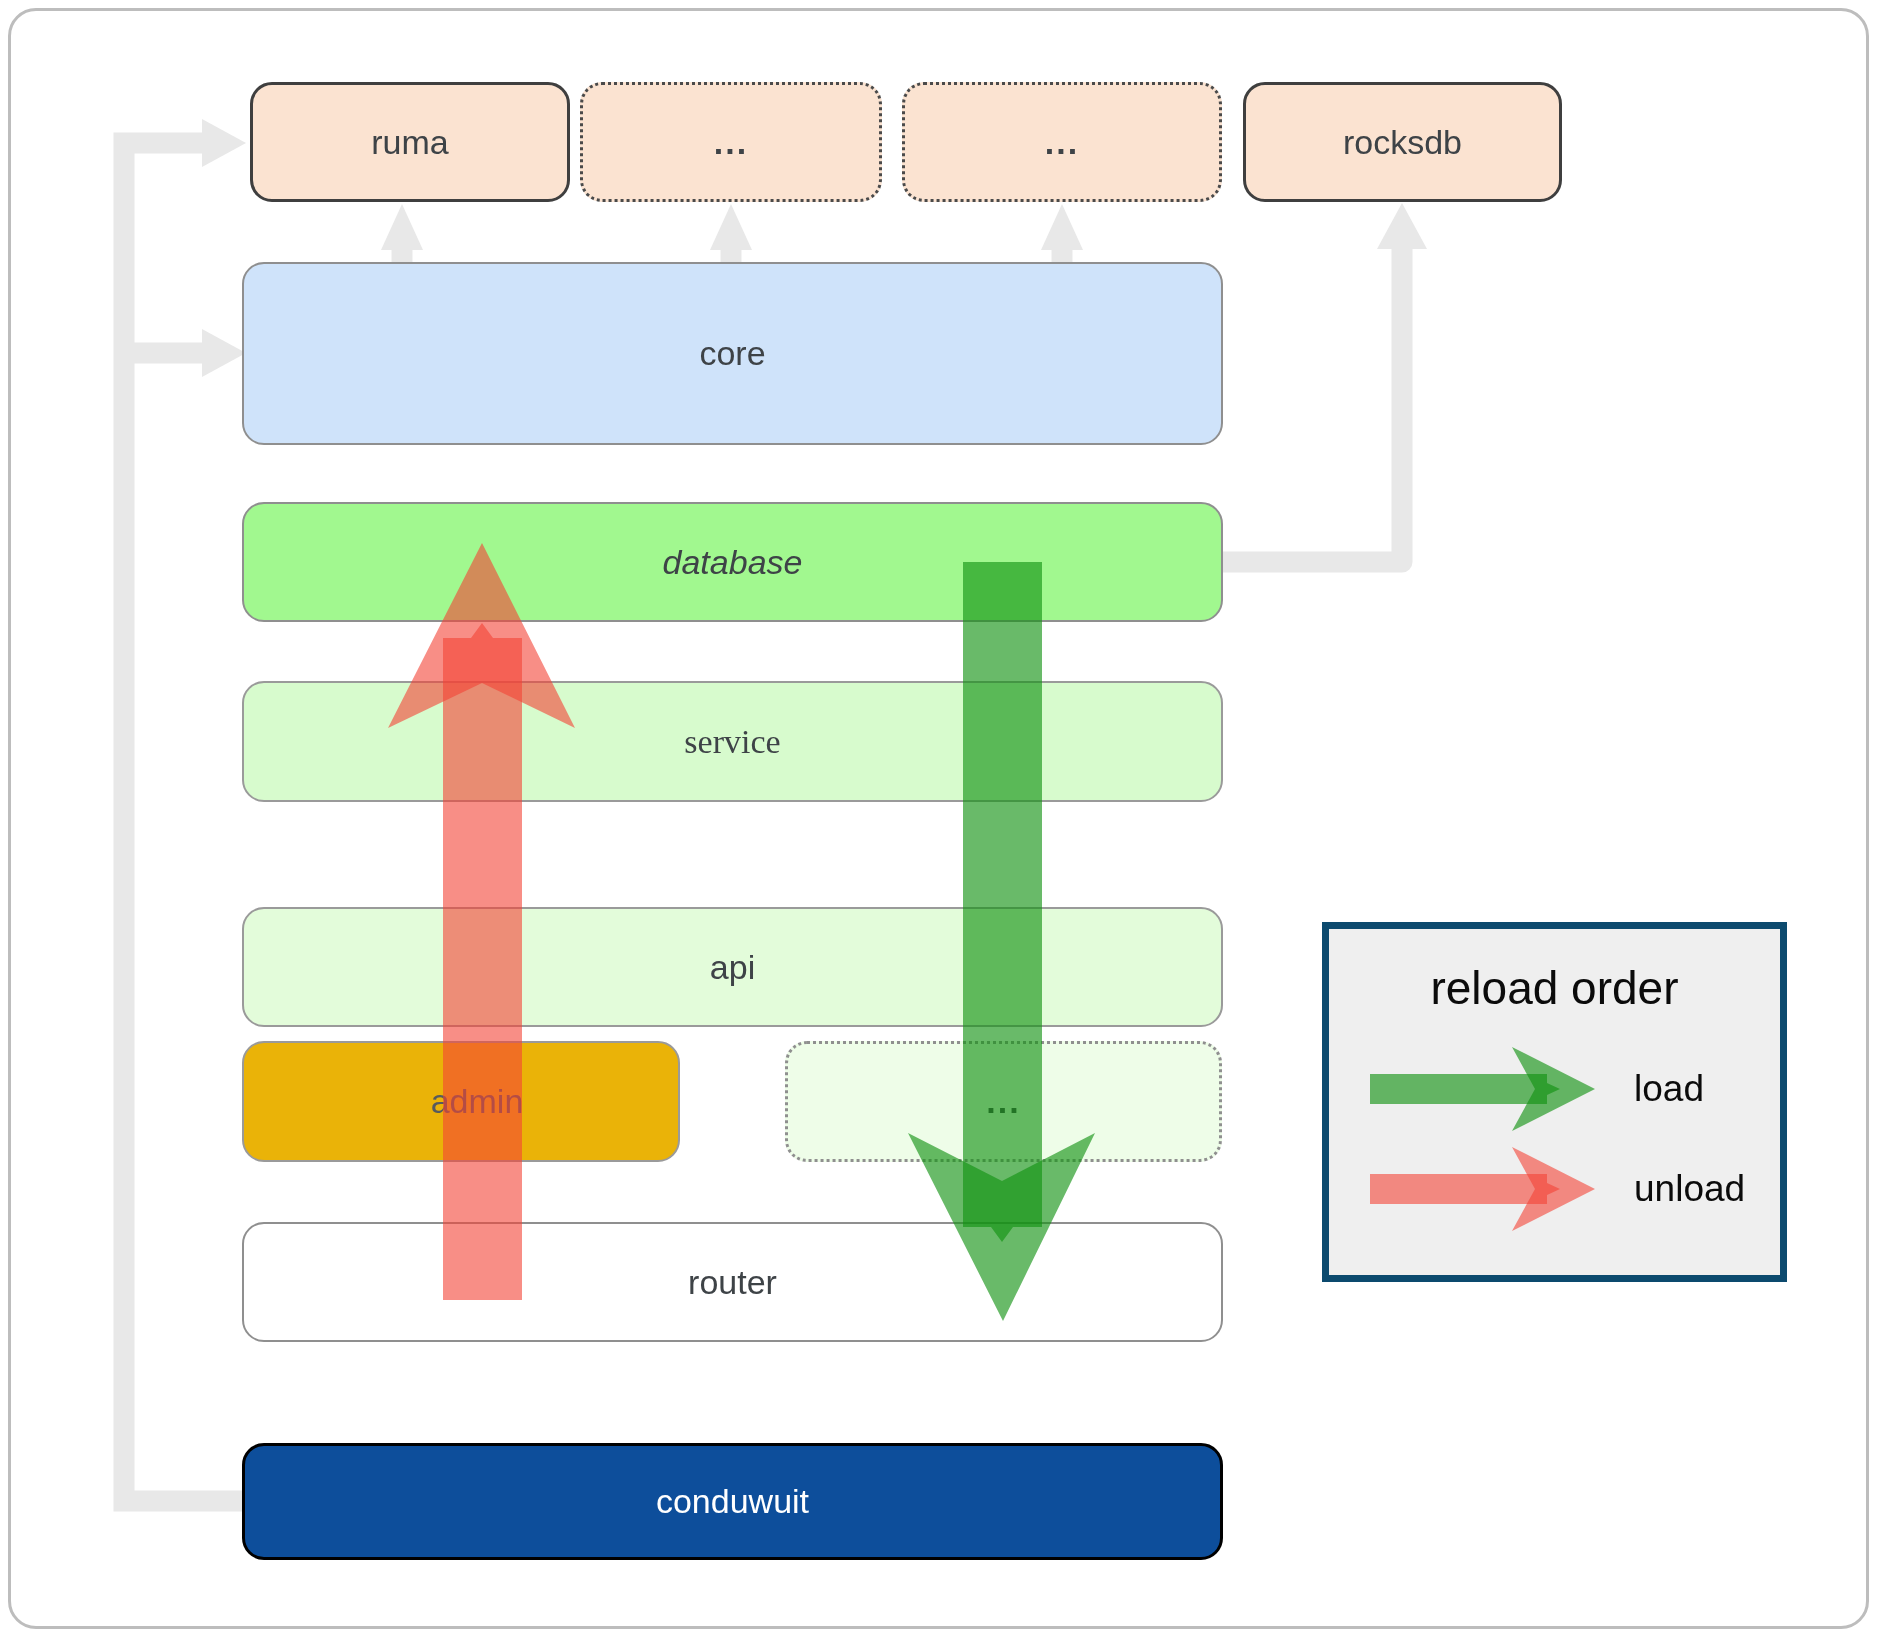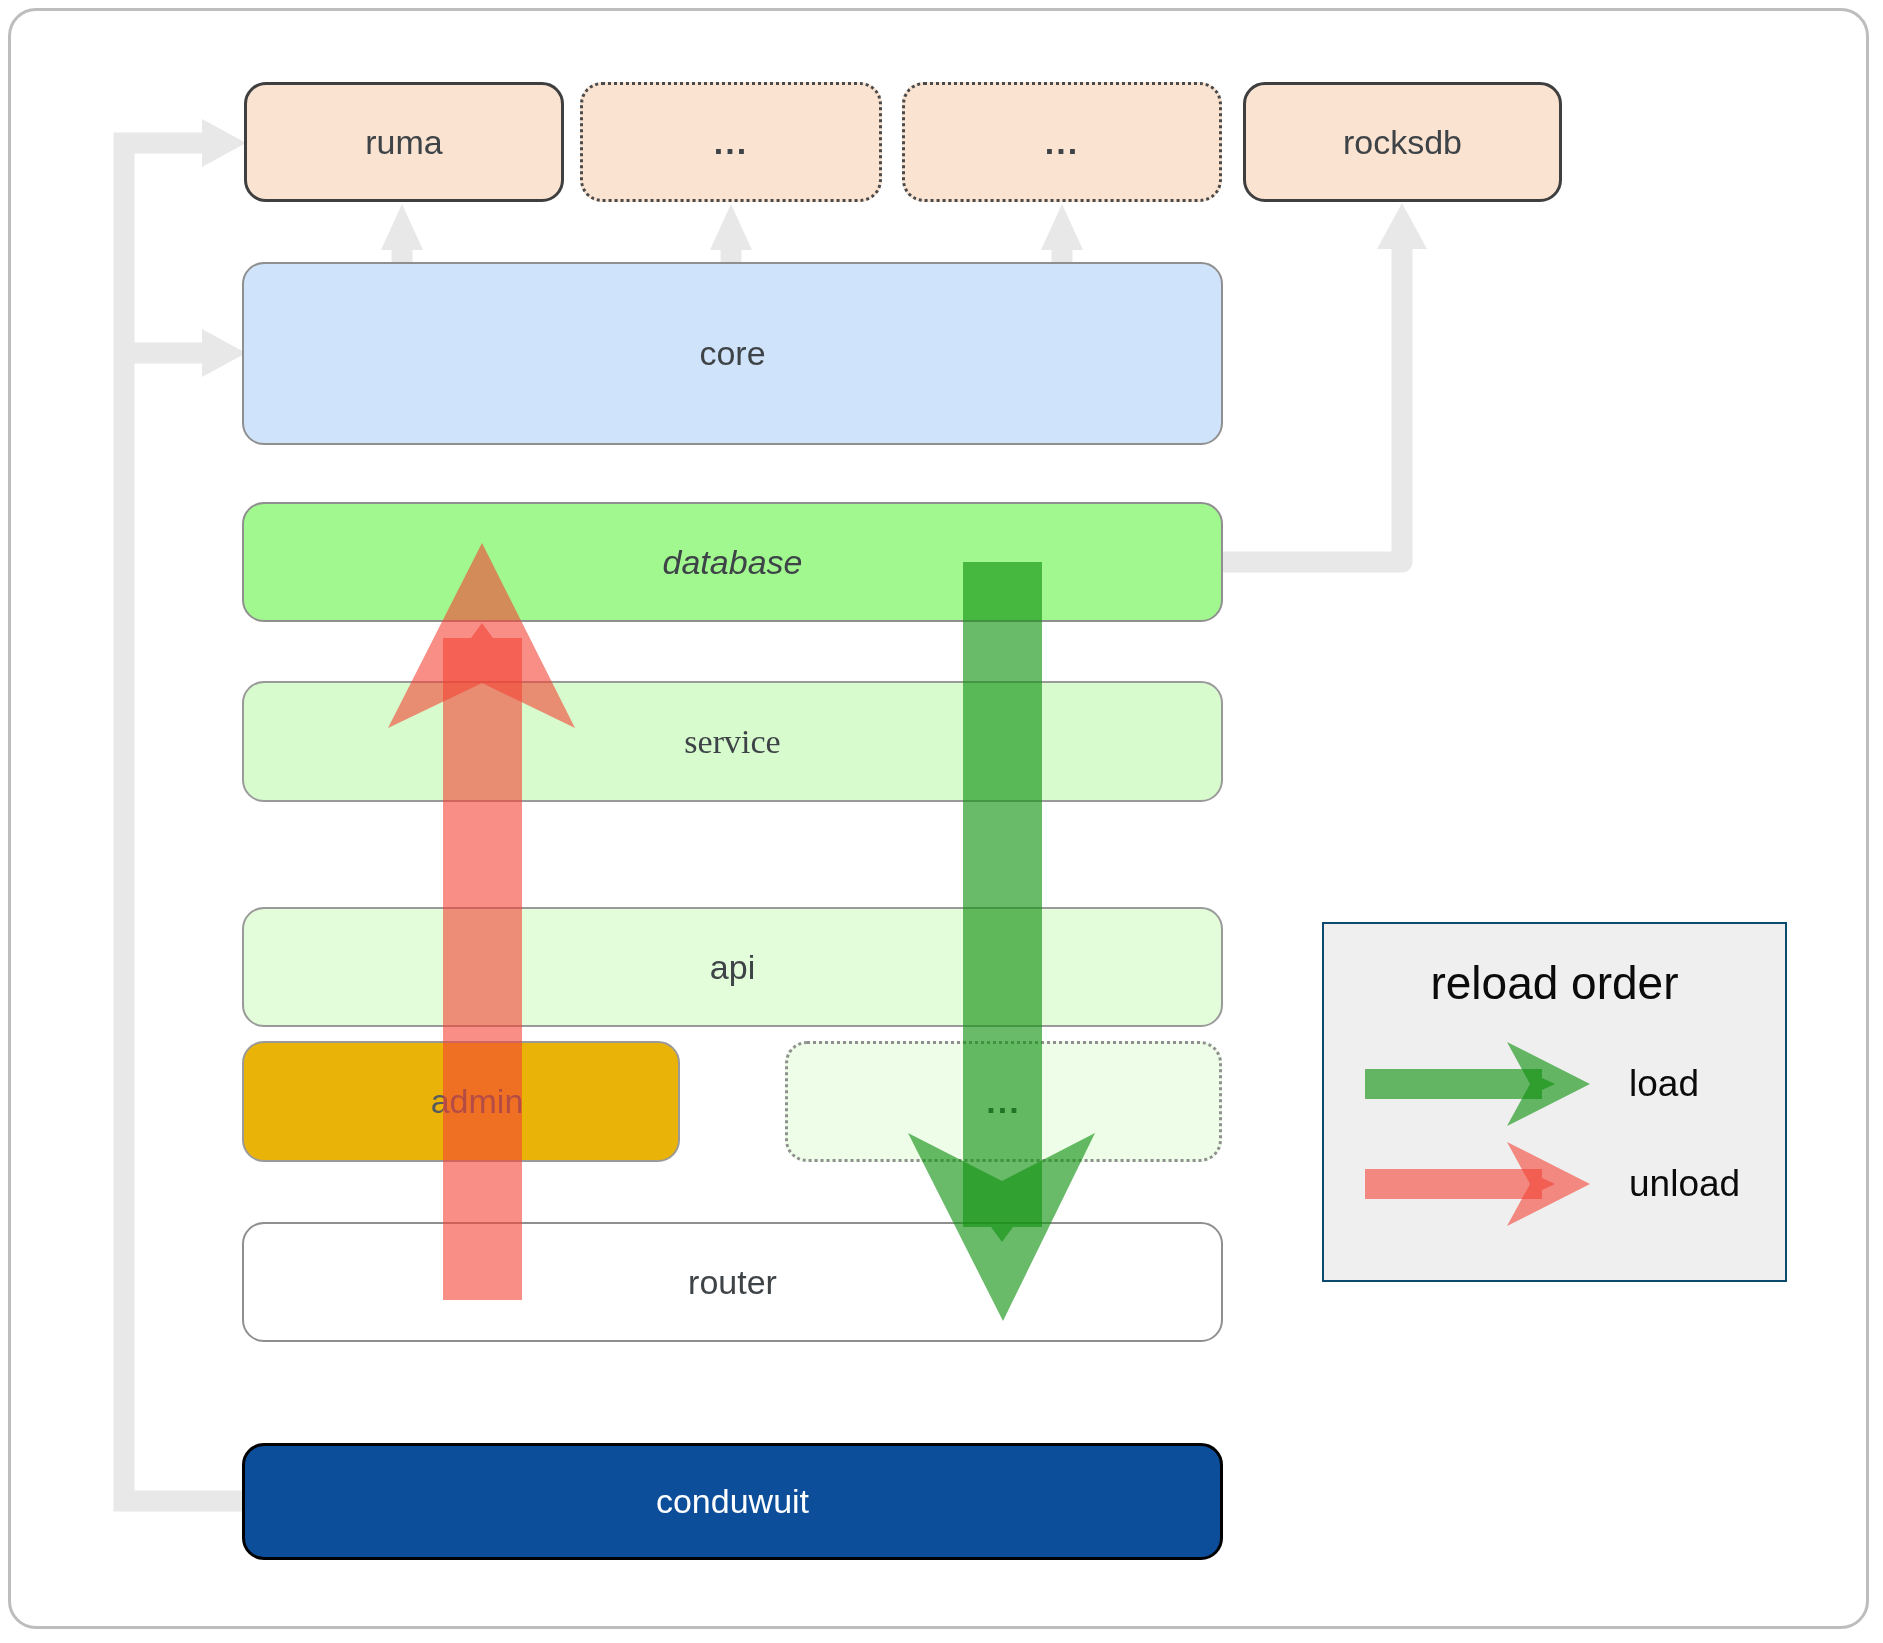--- a/index.html
+++ b/index.html
@@ -3,35 +3,35 @@
 <meta charset="utf-8">
 <style>
   html,body{margin:0;padding:0;background:#ffffff;}
   body{width:1883px;height:1643px;position:relative;overflow:hidden;
        font-family:"Liberation Sans","DejaVu Sans",sans-serif;}
   #frame{position:absolute;left:8px;top:8px;width:1861px;height:1621px;
          border:3px solid #bdbdbd;border-radius:28px;box-sizing:border-box;}
   svg.layer{position:absolute;left:0;top:0;width:1883px;height:1643px;pointer-events:none;}
   .box{position:absolute;box-sizing:border-box;display:flex;align-items:center;
        justify-content:center;border-radius:22px;font-size:34px;color:#3e4347;z-index:2;}
-  .b-ruma     {left:244px;top:82px;width:320px;height:120px;background:#fbe3d1;border:3px solid #3f3f3f;}
+  .b-ruma     {left:250px;top:82px;width:320px;height:120px;background:#fbe3d1;border:3px solid #3f3f3f;}
   .b-dots1    {left:580px;top:82px;width:302px;height:120px;background:#fbe3d1;border:3px dotted #4a4a4a;}
   .b-dots2    {left:902px;top:82px;width:320px;height:120px;background:#fbe3d1;border:3px dotted #4a4a4a;}
   .b-rocksdb  {left:1243px;top:82px;width:319px;height:120px;background:#fbe3d1;border:3px solid #3f3f3f;text-align:right;}
   .b-core     {left:242px;top:262px;width:981px;height:183px;background:#cfe3fa;border:2px solid #8f8f8f;}
   .b-database {left:242px;top:502px;width:981px;height:120px;background:#a1f88f;border:2px solid #8f8f8f;font-style:italic;}
   .b-service  {left:242px;top:681px;width:981px;height:121px;background:#d7fbcd;border:2px solid #9a9a9a;font-family:Liberation Serif, serif;}
   .b-api      {left:242px;top:863px;width:981px;height:120px;background:#e3fcda;border:2px solid #9a9a9a;margin-top:44px;}
   .b-admin    {left:242px;top:1041px;width:438px;height:121px;background:#eab308;border:2px solid #9a9a9a;color:#565a5e;padding-left:32px;}
   .b-dots3    {left:785px;top:1041px;width:437px;height:121px;background:#eefde8;border:3px dotted #8f8f8f;}
   .b-router   {left:242px;top:1222px;width:981px;height:120px;background:#ffffff;border:2px solid #8f8f8f;}
   .b-conduwuit{left:242px;top:1443px;width:981px;height:117px;background:#0d4e9b;border:3px solid #000000;color:#ffffff;}
   .dots{font-weight:700;letter-spacing:2px;}
   #legend{position:absolute;left:1322px;top:922px;width:465px;height:360px;background:#efefef;
-          border:2px solid #0c4a6e;box-sizing:border-box;z-index:2;}
+          border:7px solid #0c4a6e;box-sizing:border-box;z-index:2;}
   #legend .title{position:absolute;left:0;top:32px;width:100%;text-align:center;
                  font-size:46px;color:#0b0b0b;}
   .legend-arrow{position:absolute;left:41px;width:230px;height:90px;}
   .la-load{top:115px;}
   .la-unload{top:215px;}
   .legend-label{position:absolute;left:305px;font-size:37px;color:#0b0b0b;line-height:90px;height:90px;}
   .ll-load{top:115px;}
   .ll-unload{top:215px;}
 </style>
 </head>

